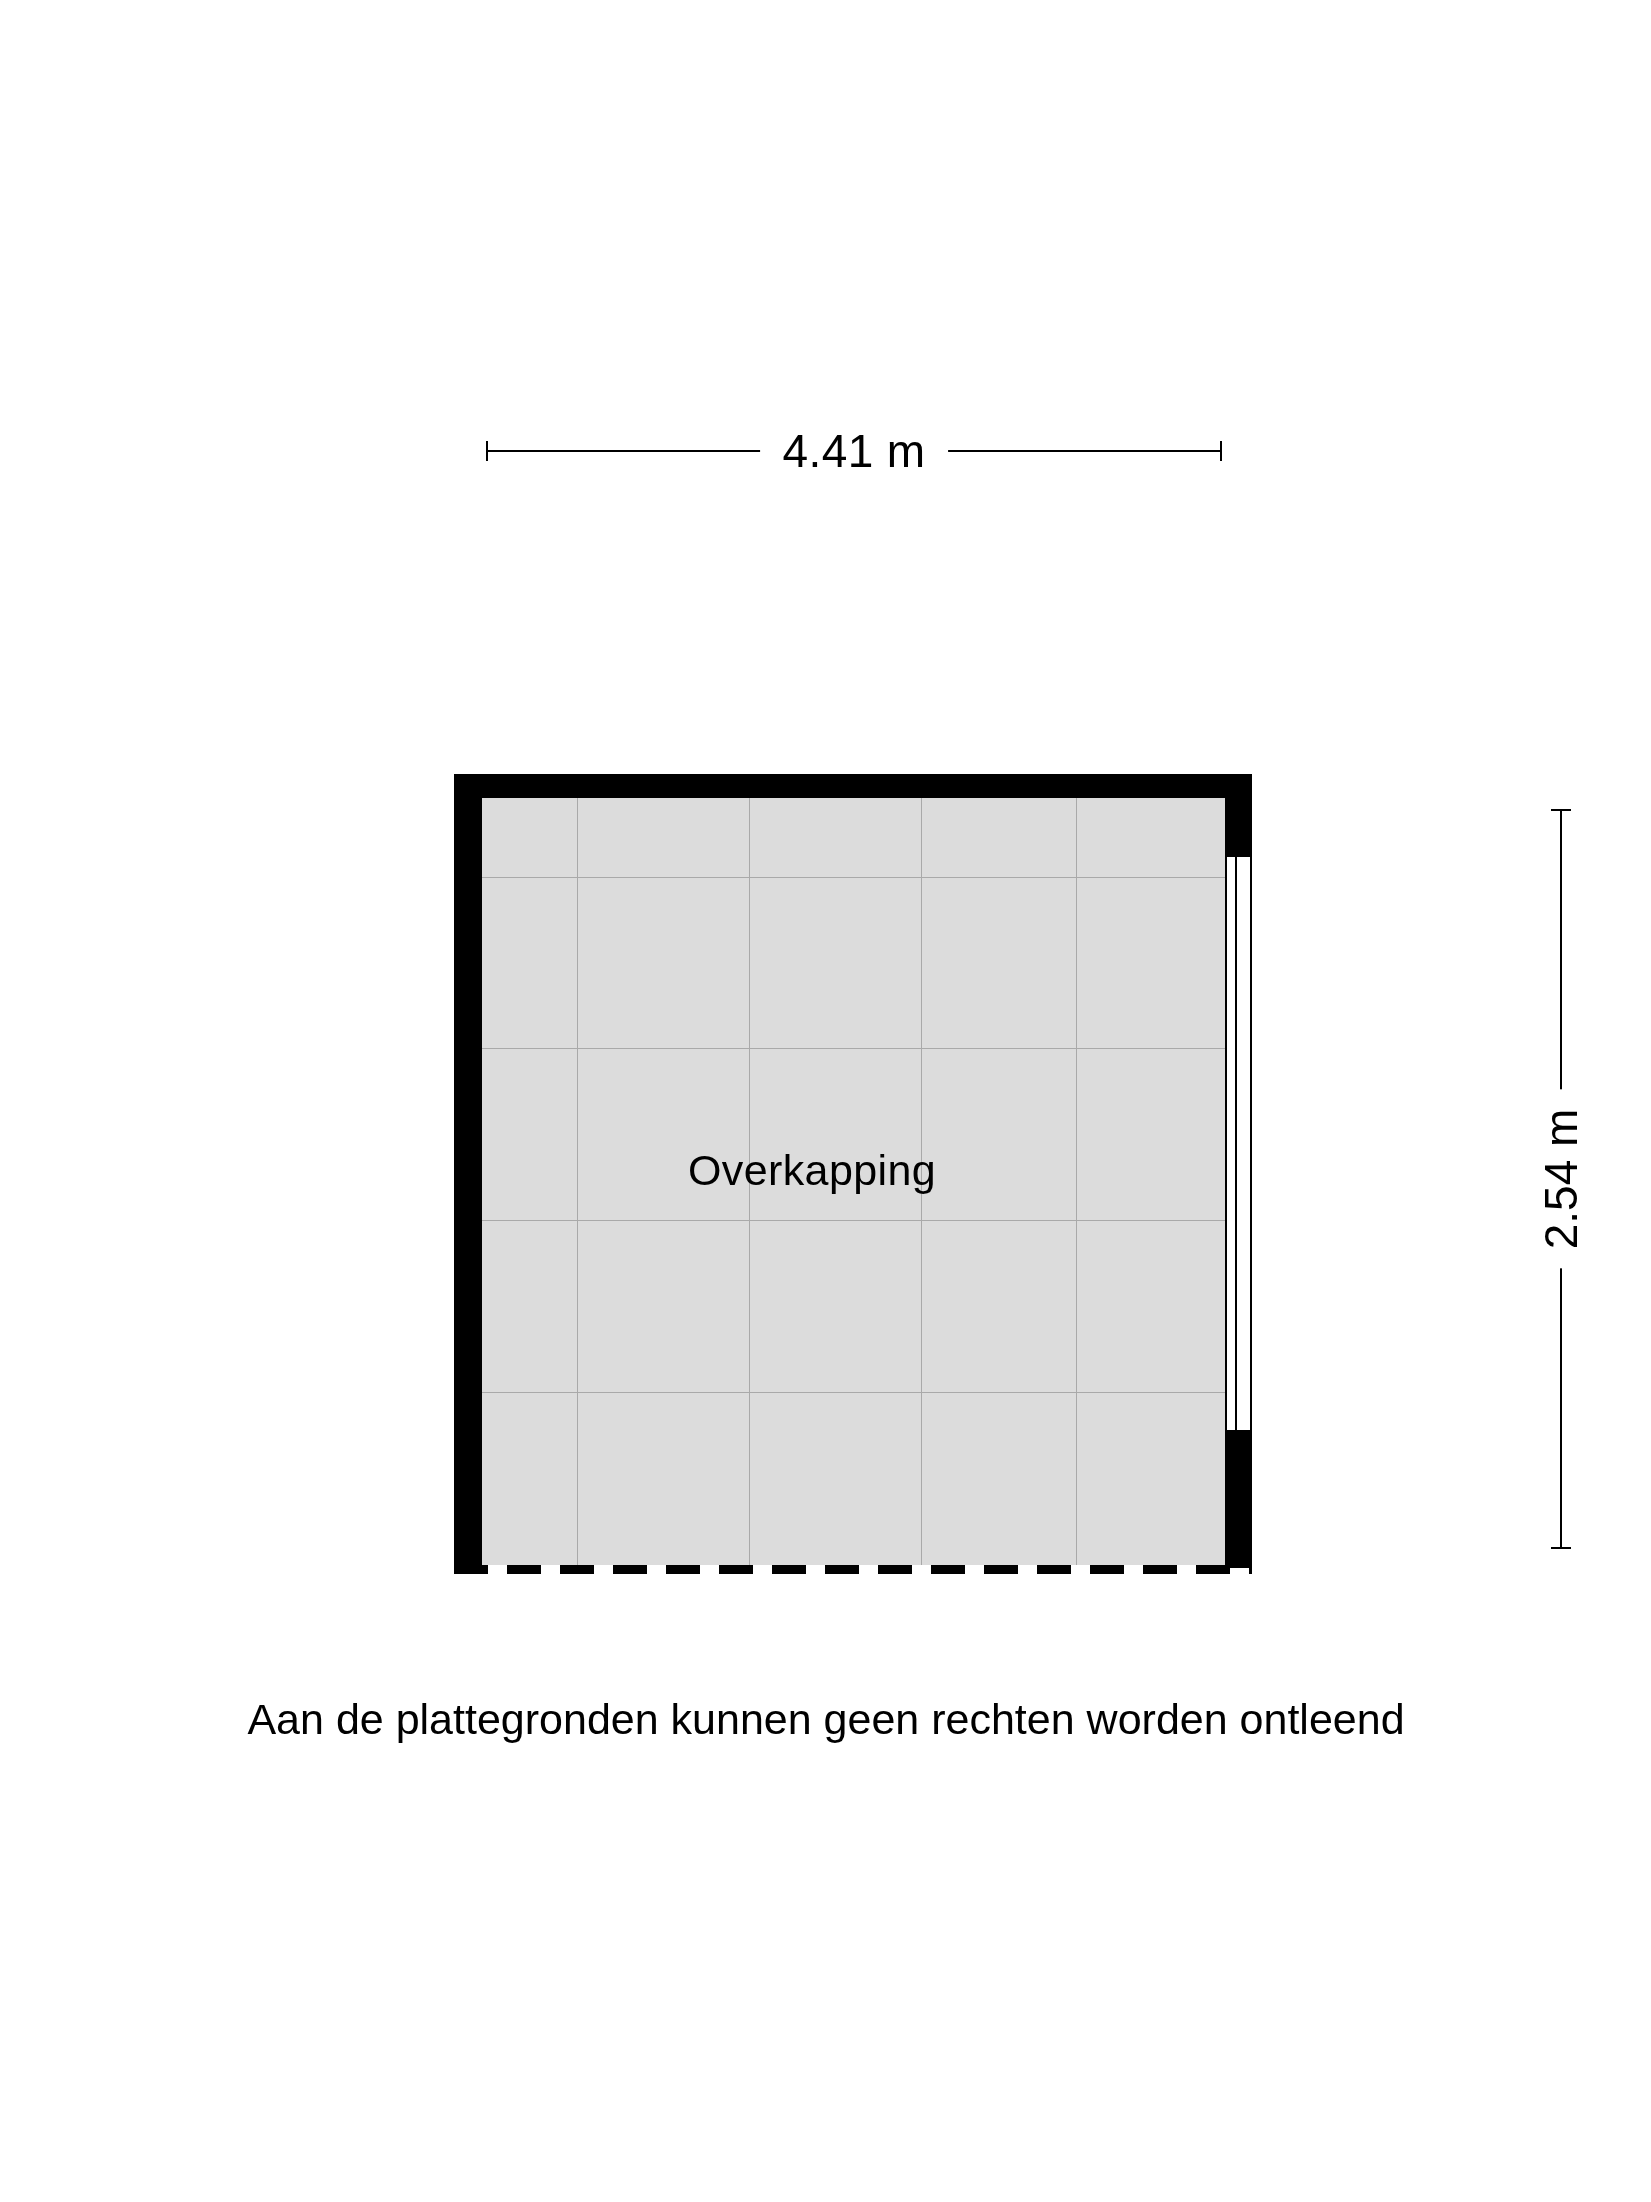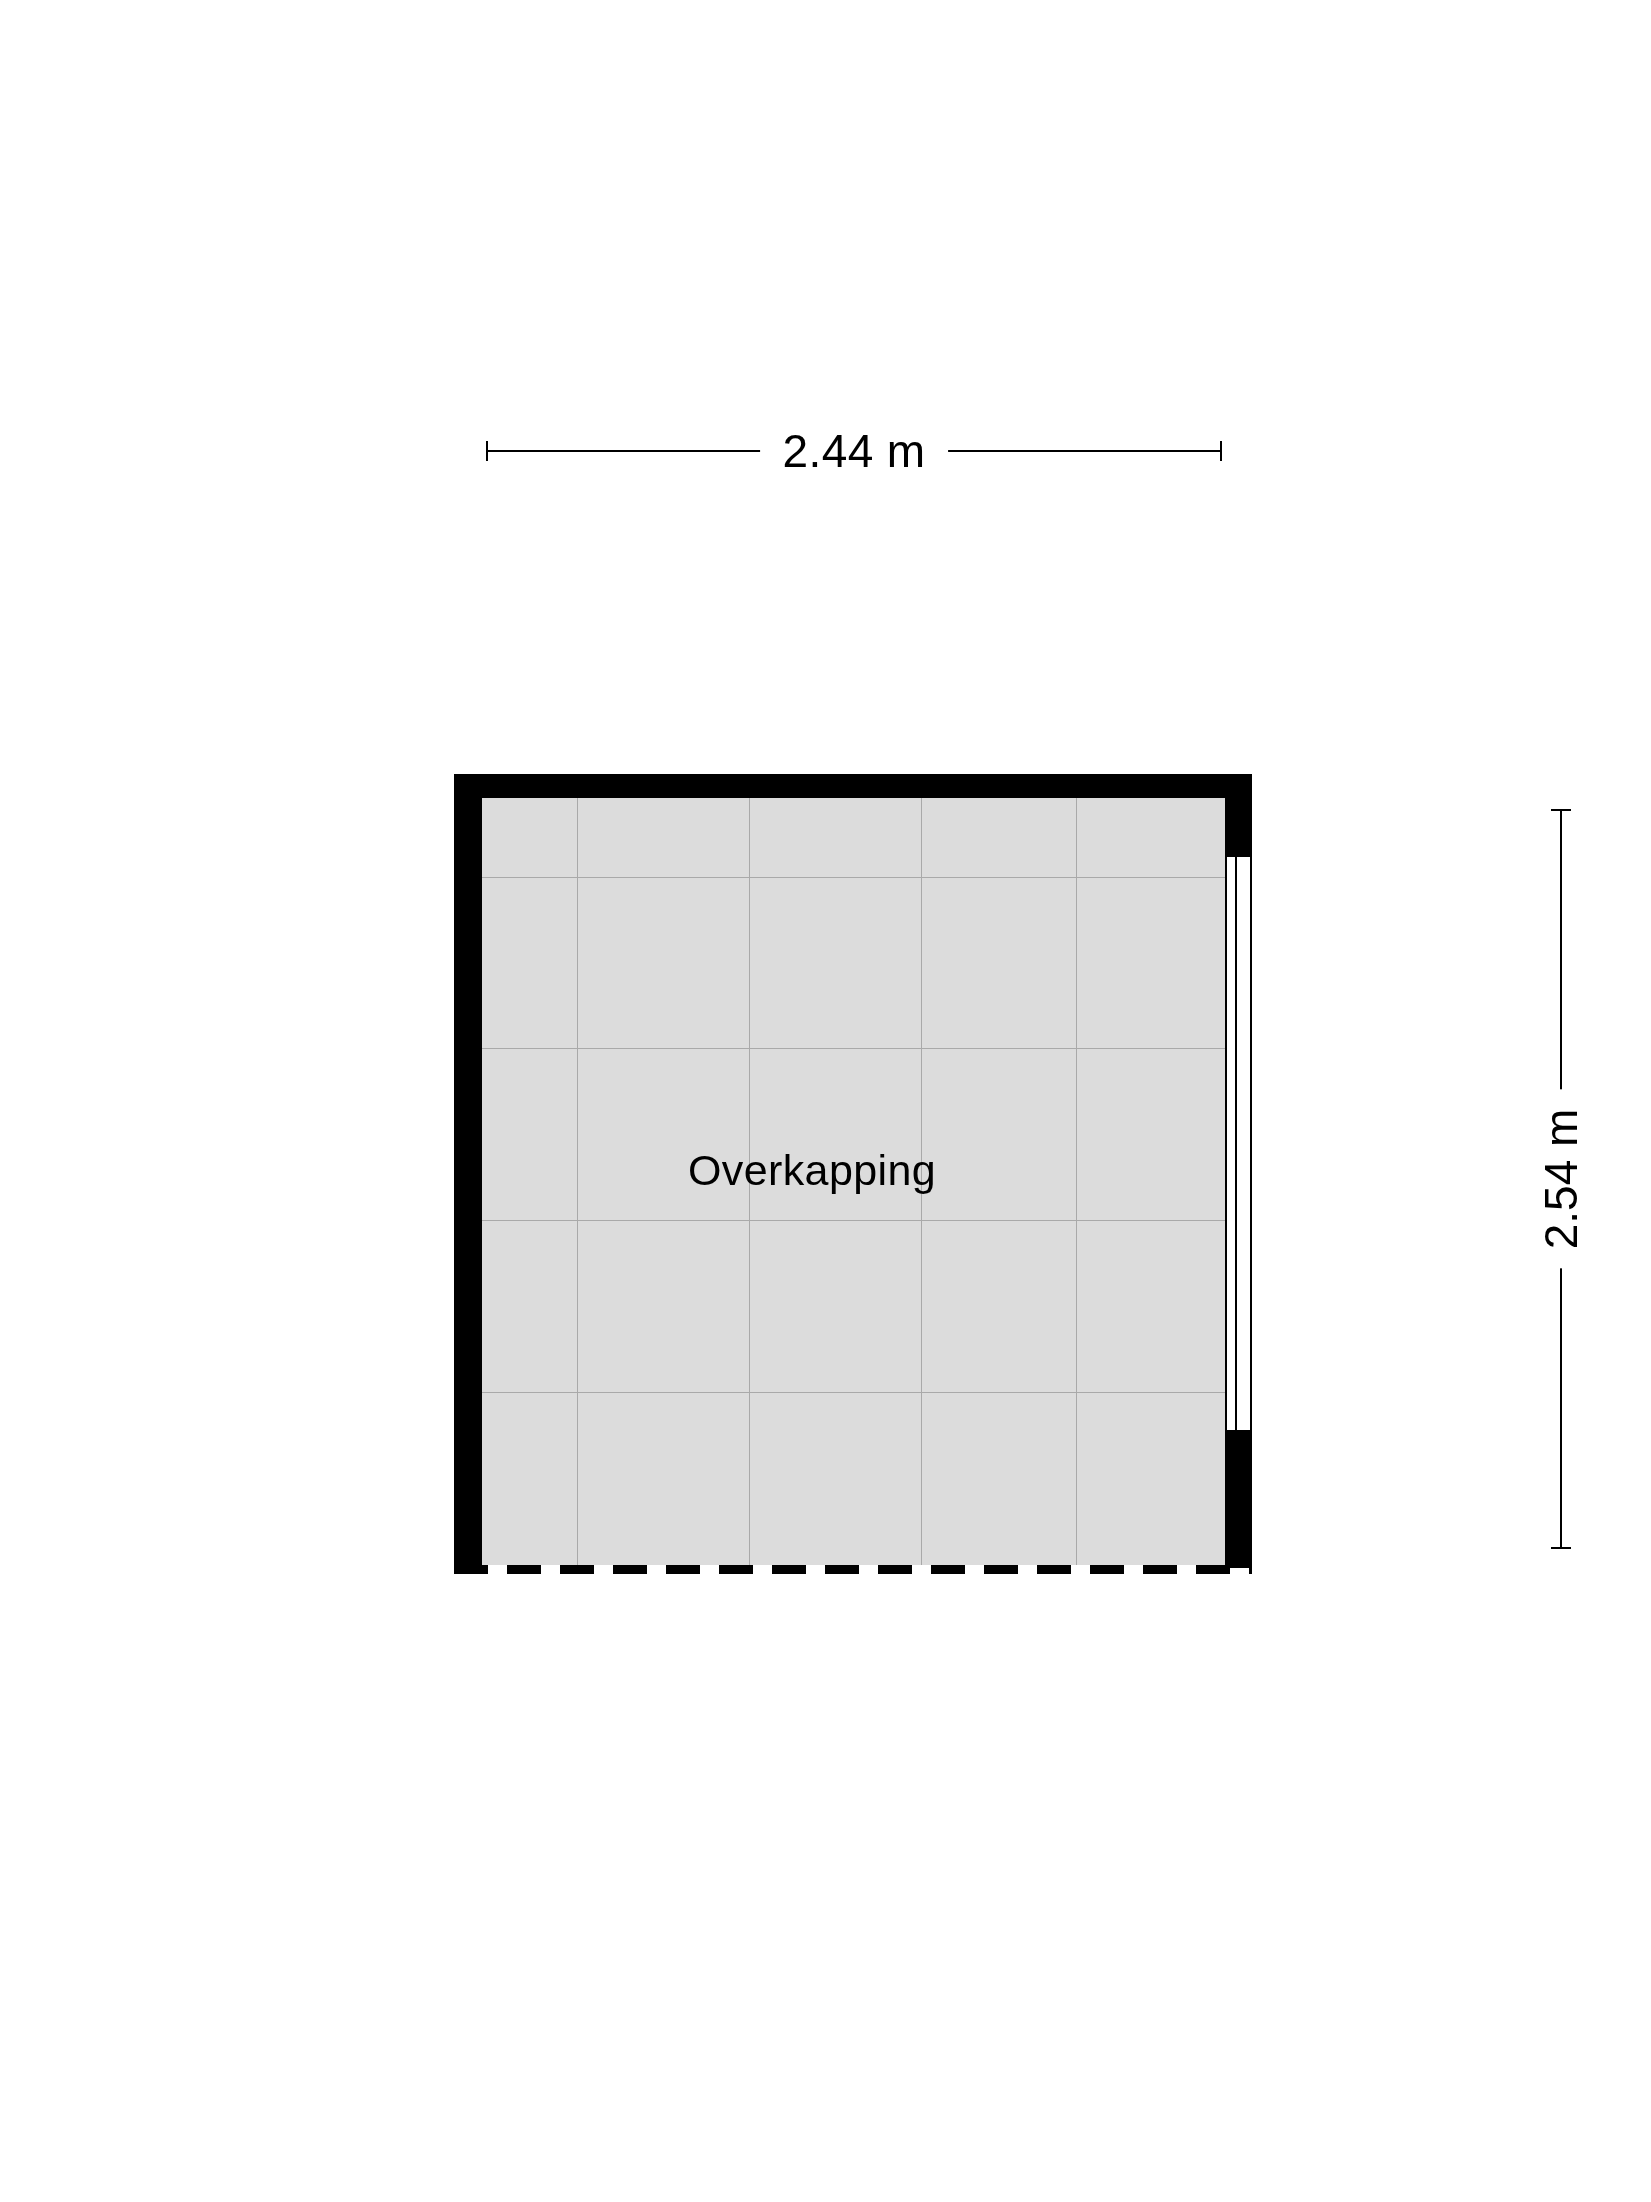--- a/index.html
+++ b/index.html
@@ -199,21 +199,21 @@
 </style>
 </head>
 <body>
 
 <div id="floorplan">
 
   <div class="dim-top">
     <div class="line"></div>
     <div class="cap left"></div>
     <div class="cap right"></div>
-    <div class="label">2.44 m</div>
+    <div class="label">4.41 m</div>
   </div>
 
   <div class="dim-right">
     <div class="line"></div>
     <div class="cap top"></div>
     <div class="cap bottom"></div>
     <div class="label">2.54 m</div>
   </div>
 
   <div class="room-outer">
@@ -241,16 +241,17 @@
     </div>
 
     <div class="open-edge"></div>
 
     <div class="room-label">
       <span>Overkapping</span>
     </div>
   </div>
 
   <div class="footer">
+    <div>Aan de plattegronden kunnen geen rechten worden ontleend</div>
   </div>
 
 </div>
 
 
 </body></html>

